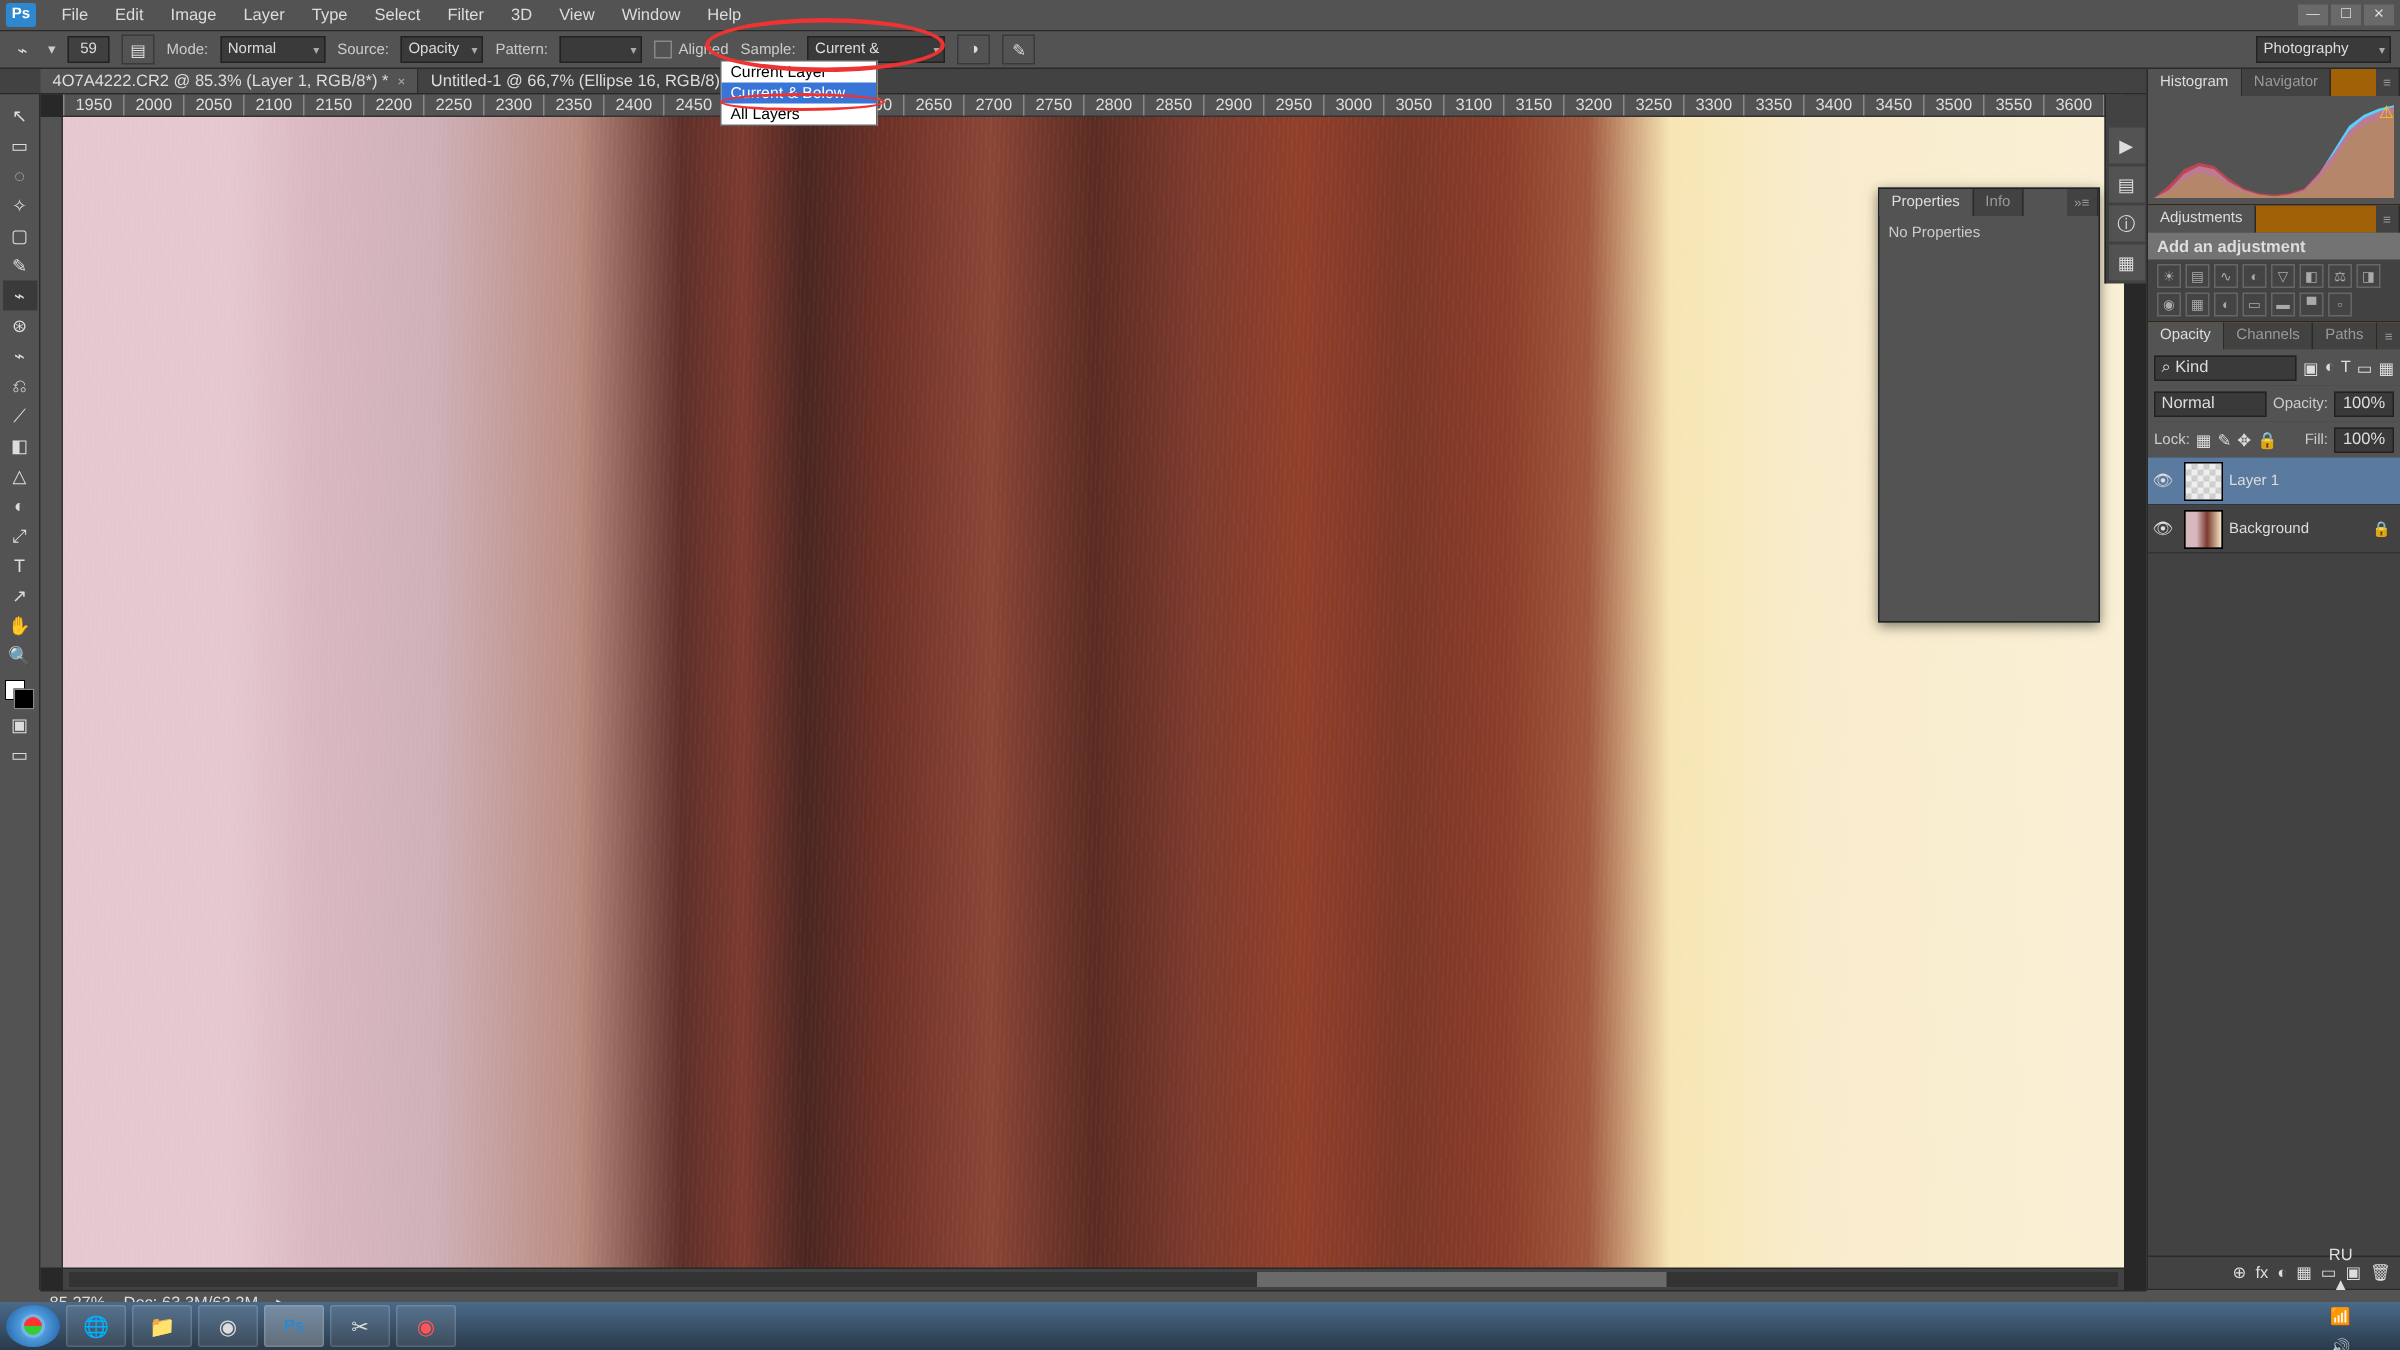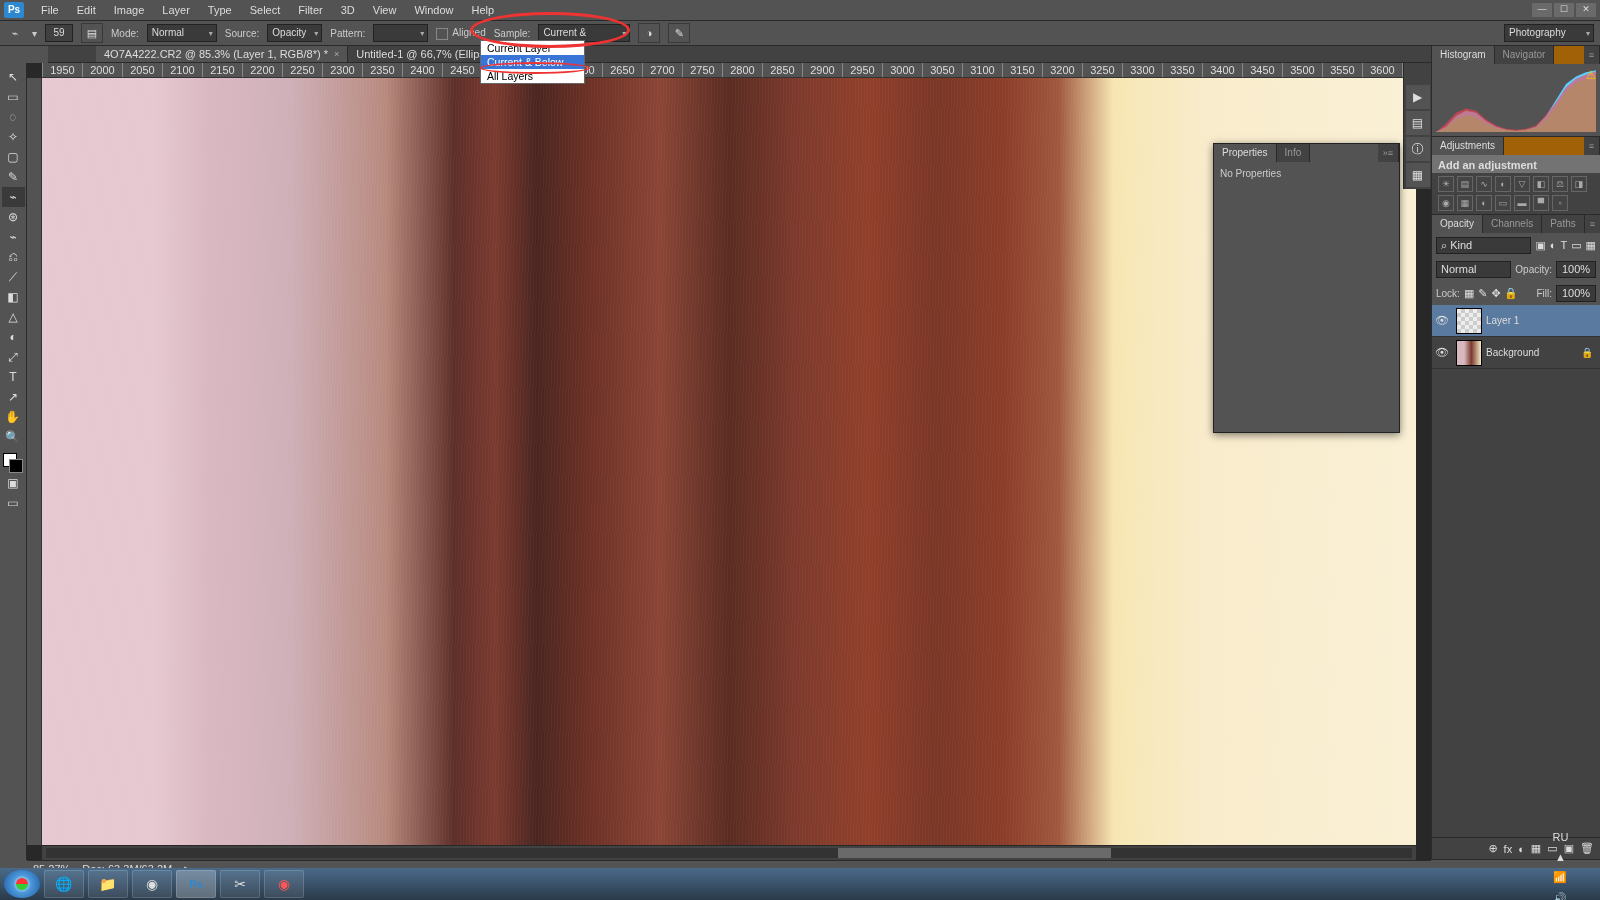--- a/index.html
+++ b/index.html
@@ -15,21 +15,21 @@
   .sel { height:18px; background:#3a3a3a; border:1px solid #222; padding:0 14px 0 4px; line-height:16px; font-size:10px; position:relative; }
   .sel::after { content:"▾"; position:absolute; right:3px; top:1px; font-size:8px; color:#aaa; }
   .btn-ico { width:22px; height:20px; background:#535353; border:1px solid #3a3a3a; display:flex; align-items:center; justify-content:center; }
   .chk { width:12px; height:12px; border:1px solid #888; display:inline-block; vertical-align:middle; margin-right:4px; }
   .lbl { font-size:10px; color:#ccc; }
   .optbar .right { margin-left:auto; }
   .dropdown-open { position:absolute; top:40px; left:480px; width:105px; background:#fff; border:1px solid #666; z-index:50; }
   .dropdown-open .opt { padding:1px 6px; font-size:10.5px; color:#000; }
   .dropdown-open .opt.sel-opt { background:#3875d7; color:#fff; }
   .red-annot { position:absolute; border:3px solid #e33; border-radius:50%; pointer-events:none; z-index:60; }
-  .tabs { height:17px; background:#424242; display:flex; align-items:flex-end; padding-left:48px; border-bottom:1px solid #2a2a2a;margin-left:48px; }
+  .tabs { height:17px; background:#424242; display:flex; align-items:flex-end; padding-left:27px; border-bottom:1px solid #2a2a2a; }
   .tab { background:#535353; padding:0 8px; height:16px; line-height:15px; font-size:10px; color:#ddd; border-right:1px solid #2a2a2a; display:flex; align-items:center; gap:6px; }
   .tab .x { font-size:9px; color:#aaa; }
   .tab.inactive { background:#424242; color:#aaa; }
   .main { position:absolute; top:63px; left:27px; right:169px; bottom:40px; background:#282828; }
   .ruler-h { position:absolute; top:0; left:15px; right:15px; height:15px; background:#535353; border-bottom:1px solid #333; overflow:hidden; white-space:nowrap; font-size:8.5px; color:#bbb; }
   .ruler-h span { display:inline-block; width:40px; text-align:center; border-left:1px solid #888; height:15px; line-height:15px; }
   .ruler-v { position:absolute; top:15px; left:0; width:15px; bottom:15px; background:#535353; border-right:1px solid #333; }
   .canvas { position:absolute; top:15px; left:15px; right:15px; bottom:15px; background:linear-gradient(90deg,
       #e6c9d0 0%, #e6c9d0 8%, #dbb8c1 12%, #cfb0b8 18%, #b88a7e 25%,
       #5d2f28 30%, #7b3a2f 33%, #4a2520 36%, #6e3126 40%, #8a4536 45%,
@@ -67,21 +67,21 @@
   .eye { width:20px; text-align:center; font-size:11px; }
   .thumb-l { width:26px; height:26px; background:#ddd; border:1px solid #000; margin:0 4px; background-image:linear-gradient(45deg,#ccc 25%,transparent 25%,transparent 75%,#ccc 75%),linear-gradient(45deg,#ccc 25%,#eee 25%,#eee 75%,#ccc 75%); background-size:8px 8px; background-position:0 0,4px 4px; }
   .thumb-img { width:26px; height:26px; border:1px solid #000; margin:0 4px; background:linear-gradient(90deg,#d8b8be 30%,#7a3a2e 60%,#f5e8c5 100%); }
   .lname { font-size:10px; }
   .lname.bg { }
   .lock { margin-left:auto; margin-right:6px; font-size:10px; }
   .lfoot { margin-top:auto; height:22px; background:#424242; border-top:1px solid #2a2a2a; display:flex; align-items:center; justify-content:flex-end; gap:6px; padding:0 6px; font-size:10px; color:#aaa; }
   .lfoot span { cursor:default; }
   .side-icons { position:absolute; top:63px; right:169px; width:28px; background:#424242; border-left:1px solid #2a2a2a; padding-top:20px; }
   .side-icons .si { width:24px; height:24px; margin:2px auto; background:#535353; text-align:center; line-height:24px; font-size:12px; }
-  .floatpanel { position:absolute; top:143px; right:200px; width:187px; height:290px; background:#535353; border:1px solid #222; box-shadow:0 2px 8px rgba(0,0,0,0.5); }
+  .floatpanel { position:absolute; top:125px; right:200px; width:148px; height:290px; background:#535353; border:1px solid #222; box-shadow:0 2px 8px rgba(0,0,0,0.5); }
   .floatpanel .ptabs { background:#535353; }
   .floatpanel .body { padding:6px; font-size:10px; font-weight:normal; color:#ccc; }
   .statusbar { position:absolute; left:27px; right:169px; bottom:24px; height:16px; background:#535353; border-top:1px solid #2a2a2a; display:flex; align-items:center; padding:0 6px; gap:12px; font-size:10px; }
   .taskbar { position:absolute; bottom:0; left:0; right:0; height:32px; background:linear-gradient(#4a6a8a,#2a3a4a); display:flex; align-items:center; padding:0 4px; gap:4px; }
   .taskbar .tb { width:40px; height:28px; background:rgba(255,255,255,0.08); border:1px solid rgba(255,255,255,0.15); border-radius:2px; display:flex; align-items:center; justify-content:center; font-size:14px; }
   .taskbar .tb.active { background:rgba(255,255,255,0.25); }
   .taskbar .tray { margin-left:auto; display:flex; align-items:center; gap:8px; padding:0 8px; font-size:10px; color:#fff;flex-direction:column; }
   .taskbar .clock { text-align:right; line-height:12px; }
   .start { width:36px; height:28px; border-radius:50%; background:radial-gradient(circle,#6ec1ff,#1a5aa0); display:flex; align-items:center; justify-content:center; }
 </style>

